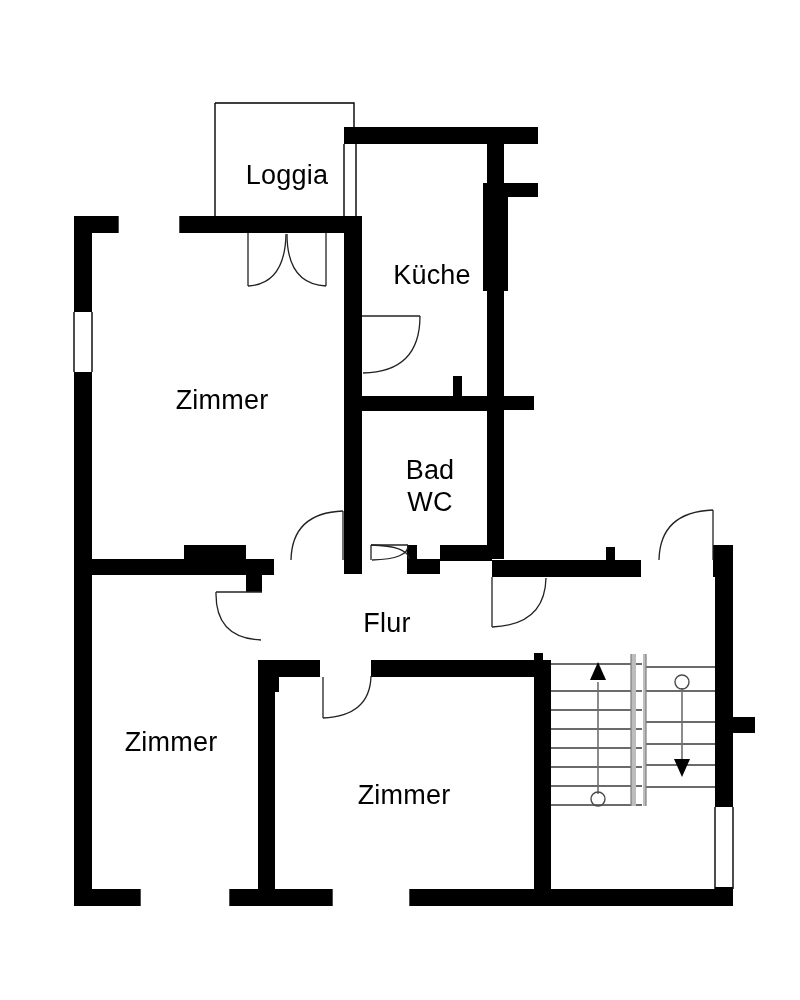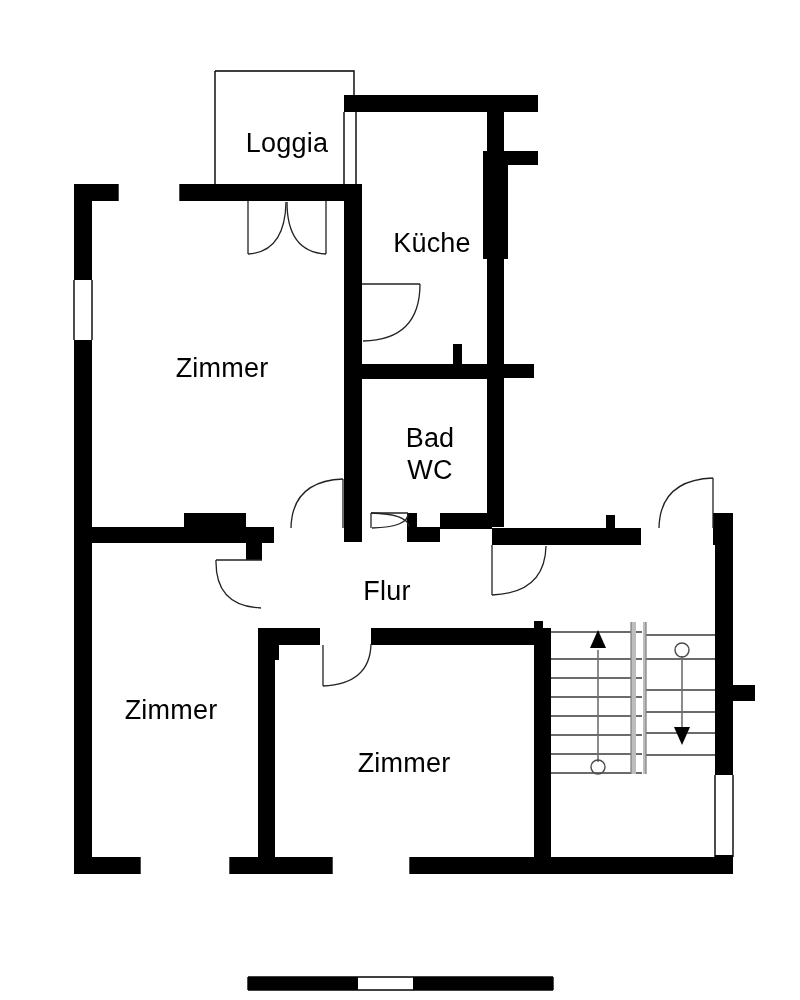--- a/index.html
+++ b/index.html
@@ -11,20 +11,21 @@
     width: 800px;
     height: 1000px;
     font-family: "Liberation Sans", sans-serif;
     overflow: hidden;
   }
   #floorplan-root {
     position: relative;
     width: 800px;
     height: 816px;
     background: #ffffff;
+    margin-top: 32px;
   }
   svg#plan-svg {
     display: block;
     width: 800px;
     height: 1000px;
   }
   .wall { fill: #000000; }
   .thin-line { fill: none; stroke: #000000; stroke-width: 1.4; }
   .door-arc { fill: none; stroke: #222222; stroke-width: 1.3; }
   .door-leaf { fill: none; stroke: #222222; stroke-width: 1.3; }

